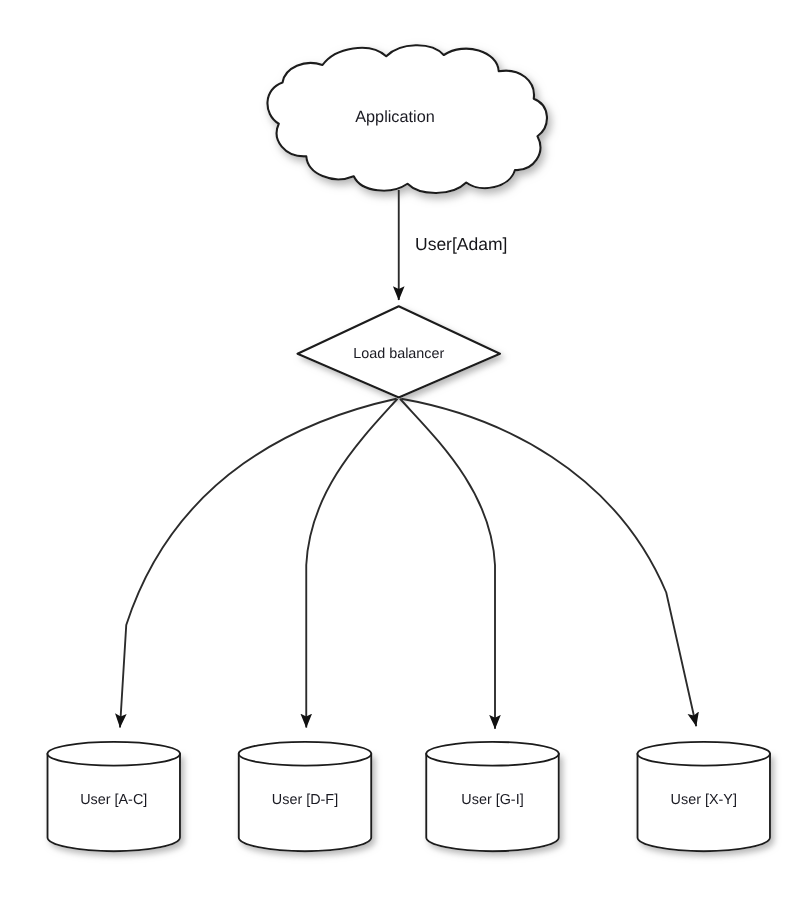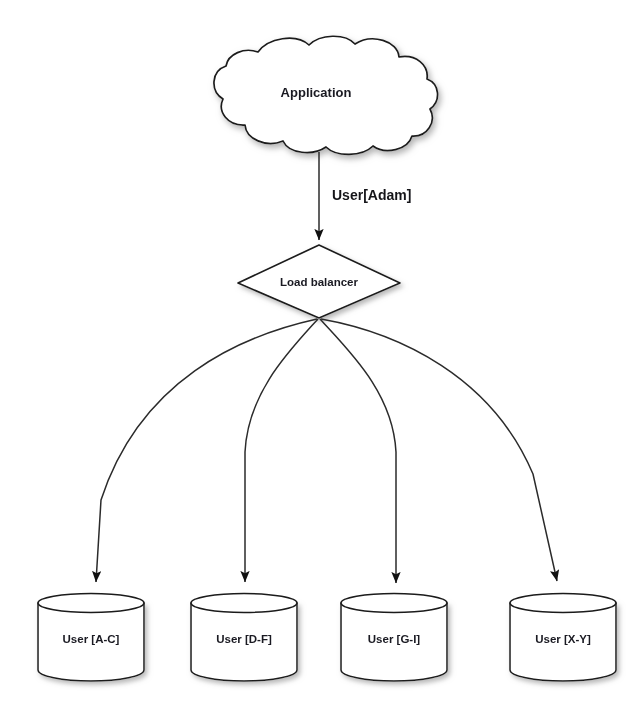--- a/index.html
+++ b/index.html
@@ -14,21 +14,20 @@
     position: relative;
     overflow: hidden;
     font-family: "Liberation Sans", "DejaVu Sans", sans-serif;
   }
   #diagram-root {
     position: absolute;
     left: 0;
     top: 0;
     width: 642px;
     height: 728px;
-    font-weight: bold;
   }
   svg.canvas {
     position: absolute;
     left: 0;
     top: 0;
     width: 642px;
     height: 728px;
     display: block;
   }
   .node-label {

